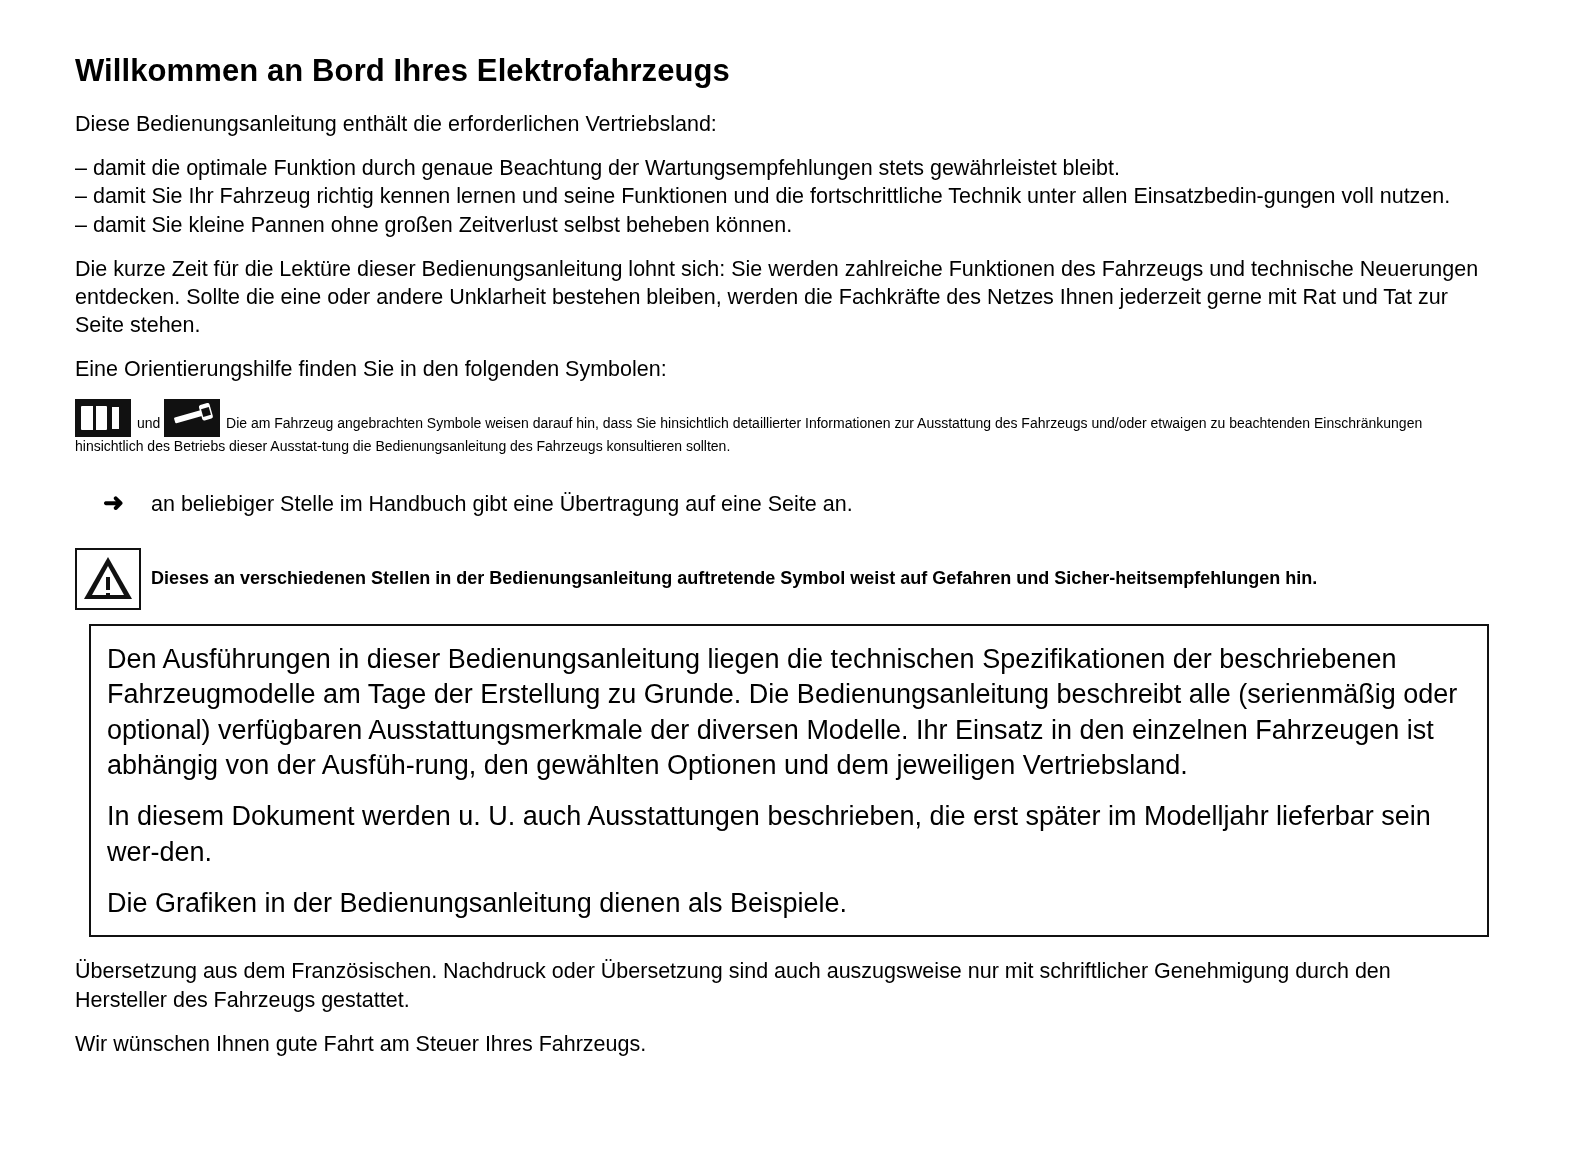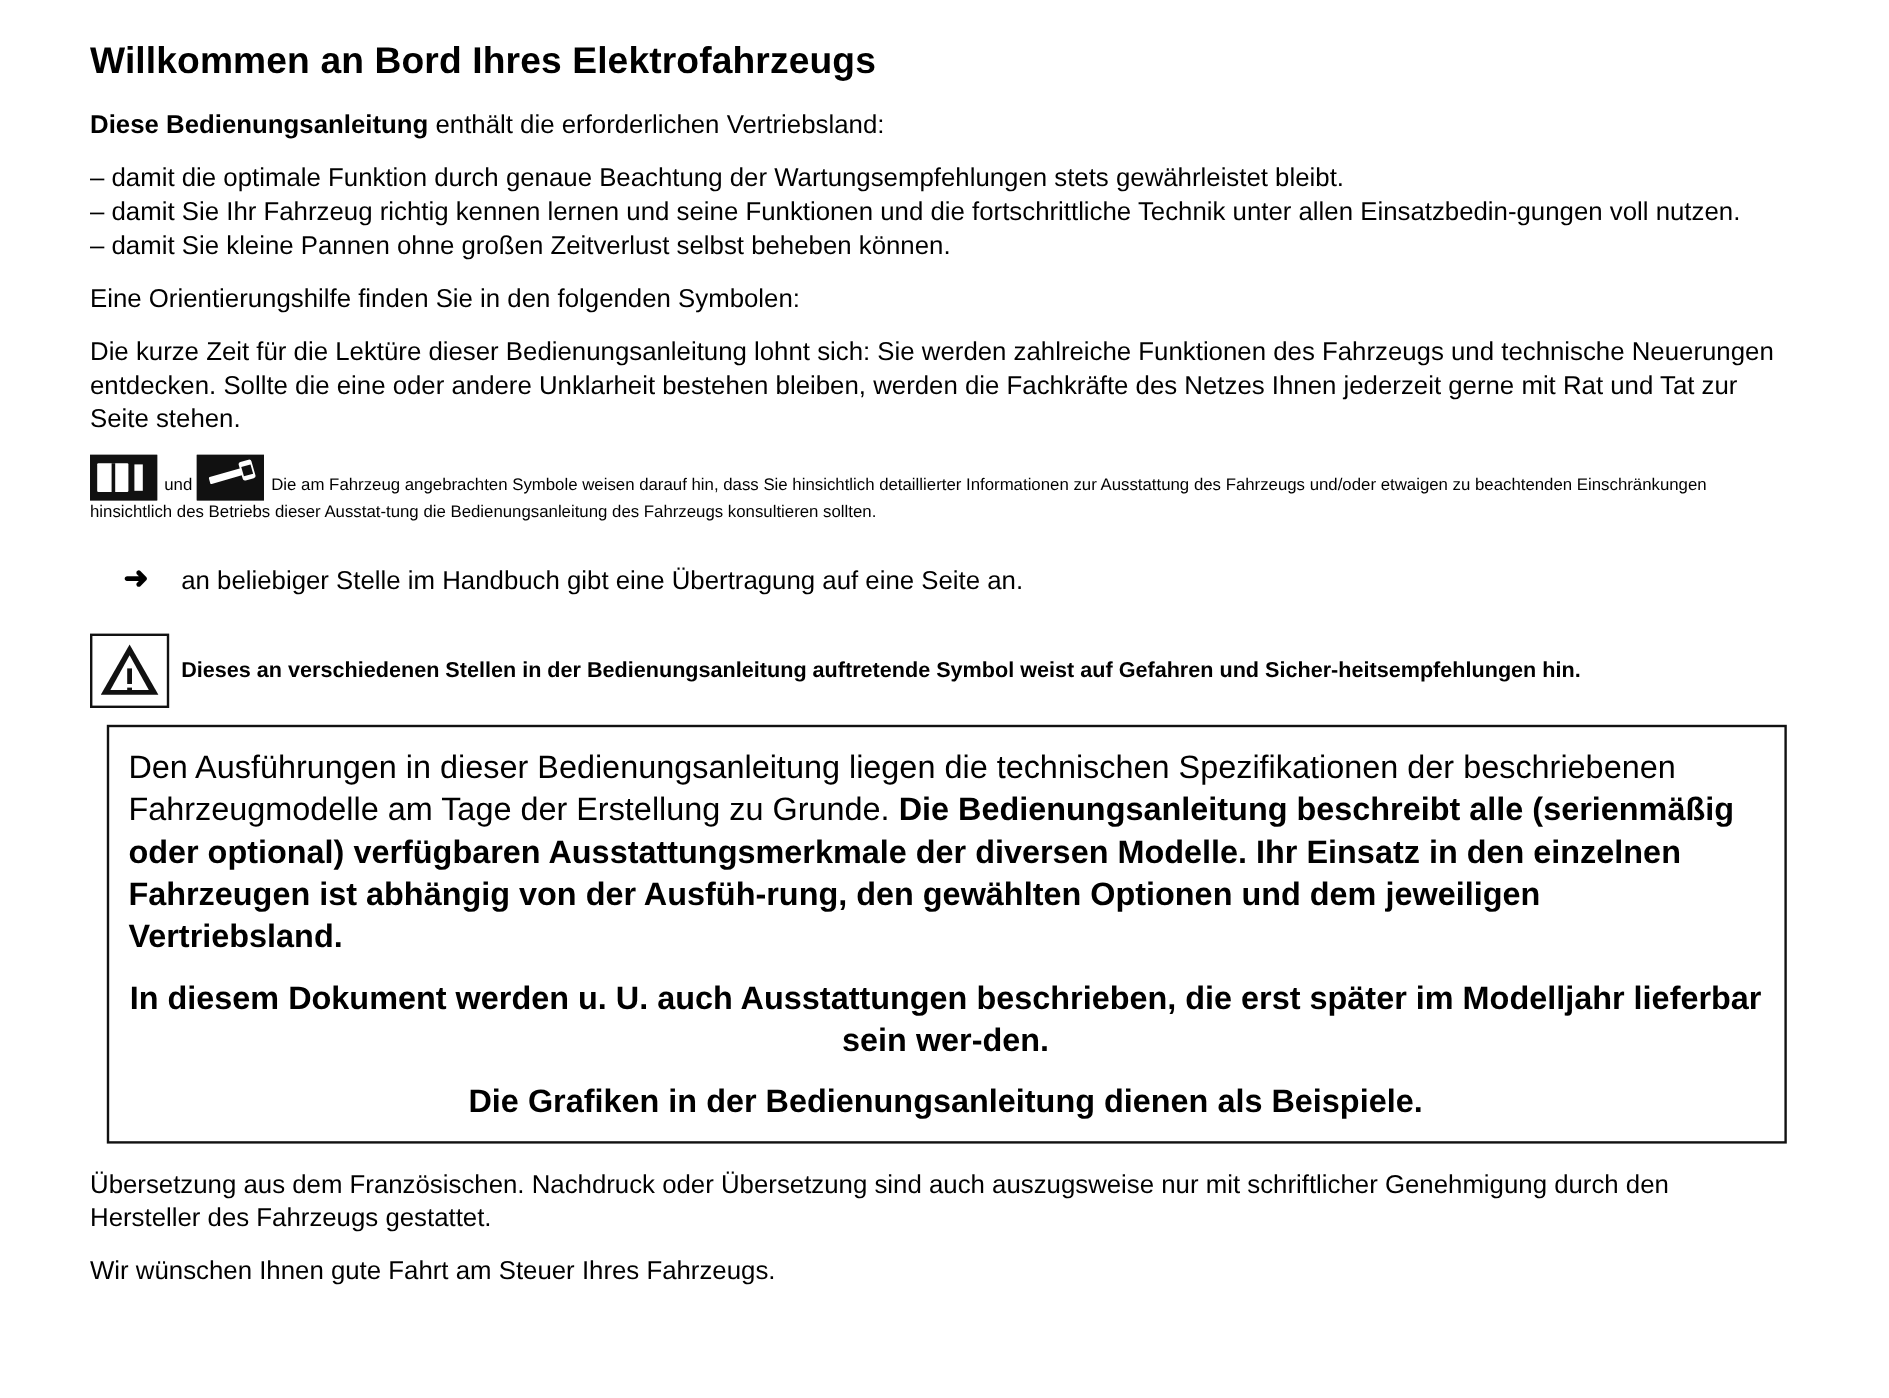--- a/index.html
+++ b/index.html
@@ -12,37 +12,36 @@
     height: 1165px;
     font-family: "Liberation Sans", sans-serif;
     color: #000000;
     -webkit-font-smoothing: antialiased;
   }
   .page {
     position: relative;
     width: 1574px;
     height: 886px;
     box-sizing: border-box;
-    padding: 34px 88px 0 75px;
+    padding: 54px 88px 0 75px;
   }
   h1.title {
     font-size: 31px;
     font-weight: bold;
     margin: 0 0 22px 0;
     letter-spacing: 0.1px;
     line-height: 1.1;
   }
   p.para {
     font-size: 21.5px;
     line-height: 1.31;
     margin: 0 0 16px 0;
   }
   .b {
-    font-weight: bold;
-    text-align: center;
+    font-weight: normal;
   }
   .dash-list {
     margin: 0 0 16px 0;
   }
   .dash-list p {
     font-size: 21.5px;
     line-height: 1.31;
     margin: 0;
   }
   
@@ -215,23 +214,23 @@
   <h1 class="title">Willkommen an Bord Ihres Elektrofahrzeugs</h1>
 
   <p class="para"><span class="b">Diese Bedienungsanleitung</span><span> enthält die erforderlichen Vertriebsland:</span></p>
 
   <div class="dash-list">
     <p>– damit die optimale Funktion durch genaue Beachtung der Wartungsempfehlungen stets gewährleistet bleibt.</p>
     <p>– damit Sie Ihr Fahrzeug richtig kennen lernen und seine Funktionen und die fortschrittliche Technik unter allen Einsatzbedin-gungen voll nutzen.</p>
     <p>– damit Sie kleine Pannen ohne großen Zeitverlust selbst beheben können.</p>
   </div>
 
+  <p class="para">Die kurze Zeit für die Lektüre dieser Bedienungsanleitung lohnt sich: Sie werden zahlreiche Funktionen des Fahrzeugs und technische Neuerungen entdecken. Sollte die eine oder andere Unklarheit bestehen bleiben, werden die Fachkräfte des Netzes Ihnen jederzeit gerne mit Rat und Tat zur Seite stehen.</p>
+
   <p class="para">Eine Orientierungshilfe finden Sie in den folgenden Symbolen:</p>
-
-  <p class="para">Die kurze Zeit für die Lektüre dieser Bedienungsanleitung lohnt sich: Sie werden zahlreiche Funktionen des Fahrzeugs und technische Neuerungen entdecken. Sollte die eine oder andere Unklarheit bestehen bleiben, werden die Fachkräfte des Netzes Ihnen jederzeit gerne mit Rat und Tat zur Seite stehen.</p>
 
   <p class="symbol-row">
     <span class="icon-book"><span class="pages"></span><span class="spine"></span><span class="bar"></span></span>
     <span>und</span>
     <span class="icon-wrench"><span class="wr"></span><span class="notch"></span></span>
     <span>Die am Fahrzeug angebrachten Symbole weisen darauf hin, dass Sie hinsichtlich detaillierter Informationen zur Ausstattung des Fahrzeugs und/oder etwaigen zu beachtenden Einschränkungen hinsichtlich des Betriebs dieser Ausstat-tung die Bedienungsanleitung des Fahrzeugs konsultieren sollten.</span>
   </p>
 
   <div class="arrow-row">
     <span class="arrow-glyph">➜</span>

